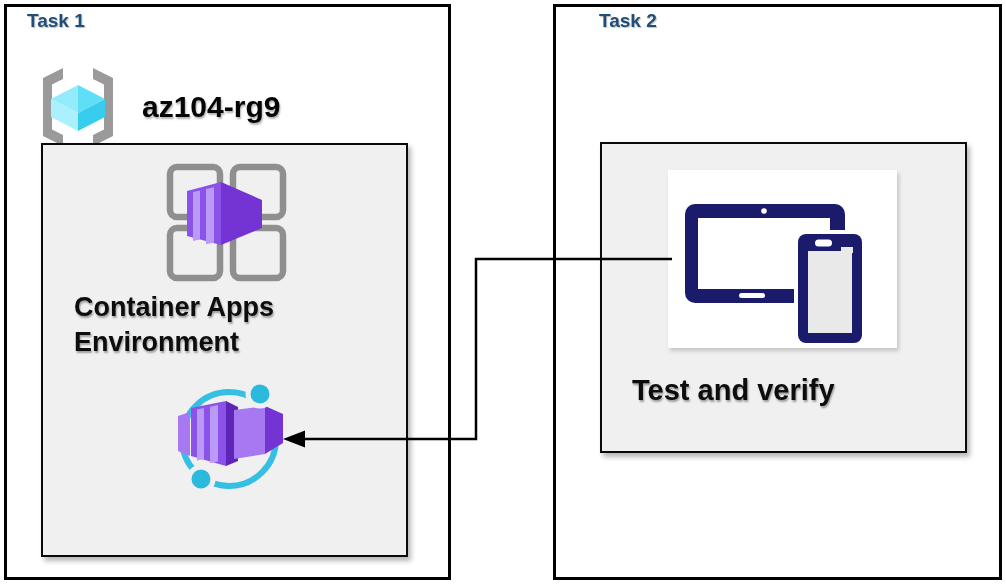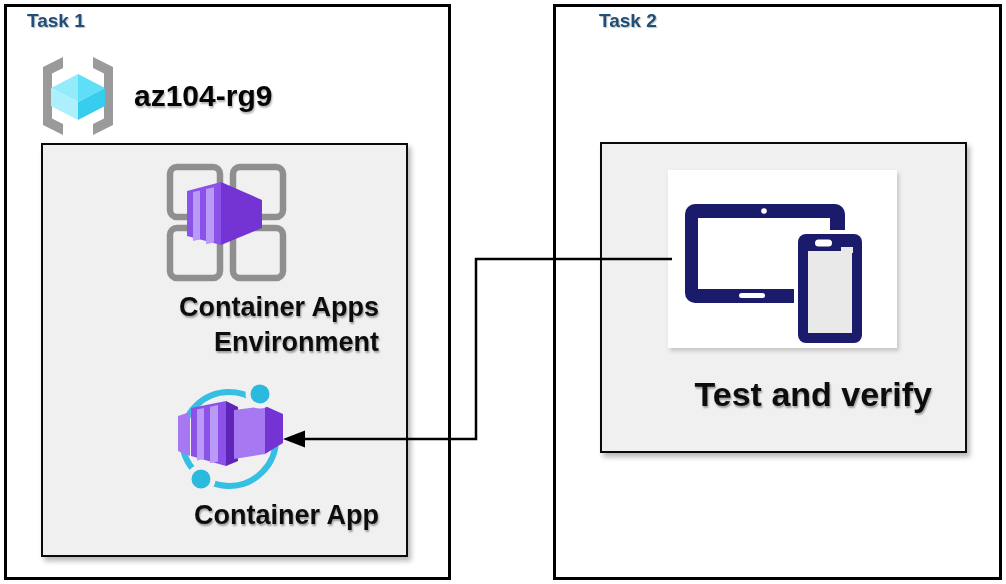--- a/index.html
+++ b/index.html
@@ -16,27 +16,27 @@
   #task2-title{left:583px;top:10px;margin-left:16px;}
 
   .inner-box{position:absolute;background:var(--inner-bg);border:2px solid #0a0a0a;
              box-shadow:3px 4px 5px rgba(0,0,0,0.28);box-sizing:content-box;}
   #inner1{left:41px;top:143px;width:363px;height:410px;}
   #inner2{left:600px;top:142px;width:363px;height:307px;}
 
   #white-area{position:absolute;left:668px;top:170px;width:229px;height:178px;background:#ffffff;
               box-shadow:2px 3px 4px rgba(0,0,0,0.18);}
 
-  .node-label{position:absolute;font-weight:bold;color:#0d0d0d;text-align:right;line-height:1.3;
+  .node-label{position:absolute;font-weight:bold;color:#0d0d0d;text-align:left;line-height:1.3;
               text-shadow:1px 2px 2px rgba(0,0,0,0.35);}
   #cae-label{left:74px;top:290px;width:305px;font-size:27px;}
   #ca-label{left:74px;top:498px;width:305px;font-size:27px;}
-  #tv-label{left:632px;top:372px;width:300px;font-size:34px;}
+  #tv-label{left:632px;top:372px;width:300px;font-size:29px;}
 
-  #rg-row{position:absolute;left:36px;top:57px;display:flex;align-items:center;}
+  #rg-row{position:absolute;left:36px;top:68px;display:flex;align-items:center;gap:8px;}
   #rg-label{margin-left:14px;font-size:30px;font-weight:bold;color:#050505;
             text-shadow:1px 2px 2px rgba(0,0,0,0.3);}
 
   .icon-svg{position:absolute;overflow:visible;}
   #cae-icon{left:165px;top:162px;}
   #ca-icon{left:170px;top:380px;}
   #devices-icon{left:683px;top:202px;}
 
   #connector{position:absolute;left:0;top:0;pointer-events:none;z-index:50;}
 
@@ -93,21 +93,20 @@
     <polygon class="f-purple-side" points="8,36 20,32 20,76 8,71"></polygon>
     <polygon class="f-purple-dark" points="56,21 68,27 68,81 56,86"></polygon>
     <polygon class="f-purple-front" points="21,28 56,21 56,86 21,76"></polygon>
     <polygon class="f-purple-stripe" points="27,29.5 34,28 34,79 27,80.5"></polygon>
     <polygon class="f-purple-stripe" points="40,26.7 48,25 48,81.5 40,83.2"></polygon>
     <polygon class="f-purple-side" points="64,30 95,26 95,74 64,79"></polygon>
     <polygon class="f-purple-right" points="95,26 113,34 113,63 95,74"></polygon>
     <circle class="f-dot" cx="90" cy="14" r="12"></circle>
     <circle class="f-dot" cx="31" cy="99" r="12"></circle>
   </svg>
-  <div class="node-label" id="ca-label">Container App</div>
 
   <div class="task-box" id="task2-box"></div>
   <div class="task-title" id="task2-title">Task 2</div>
 
   <div class="inner-box" id="inner2"></div>
   <div id="white-area"></div>
 
   <svg class="icon-svg" id="devices-icon" width="182" height="145" viewBox="0 0 182 145">
 
     <rect class="f-navy" x="2" y="2" width="160" height="99" rx="10"></rect>

